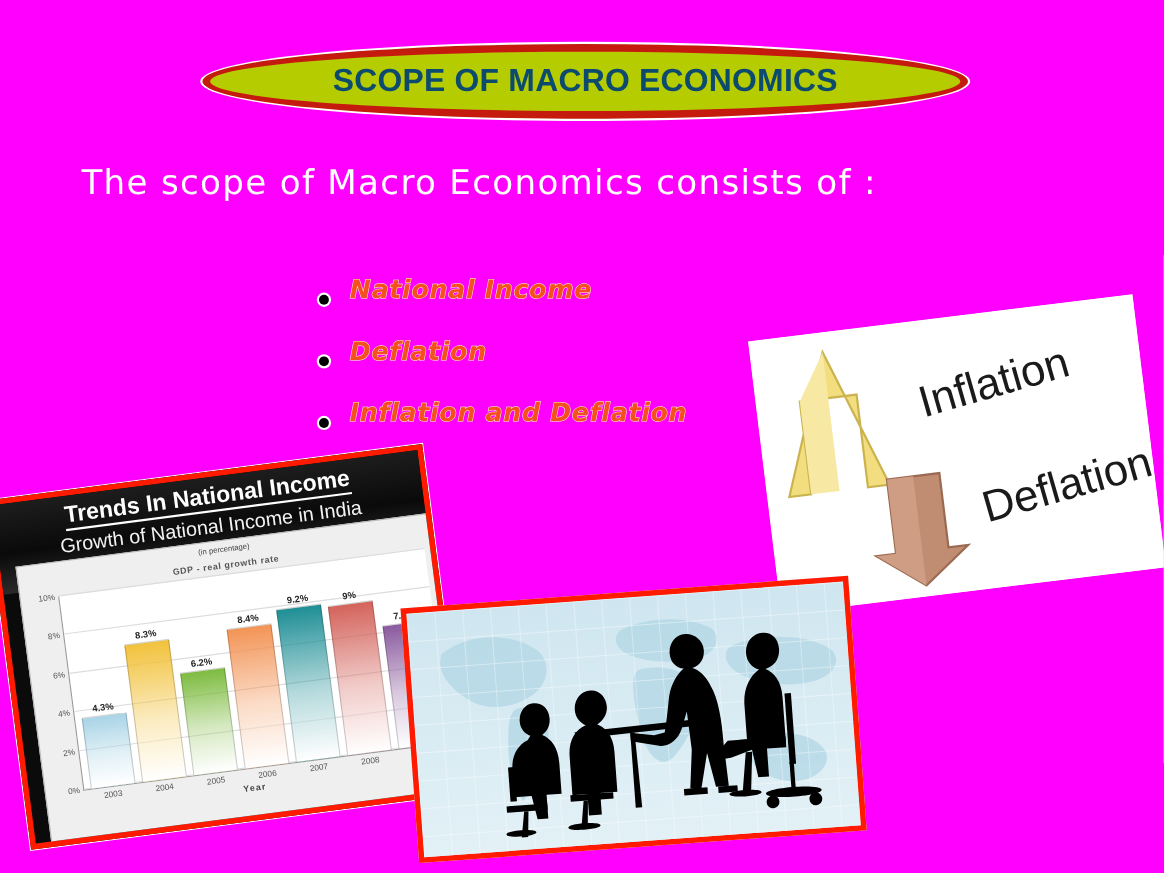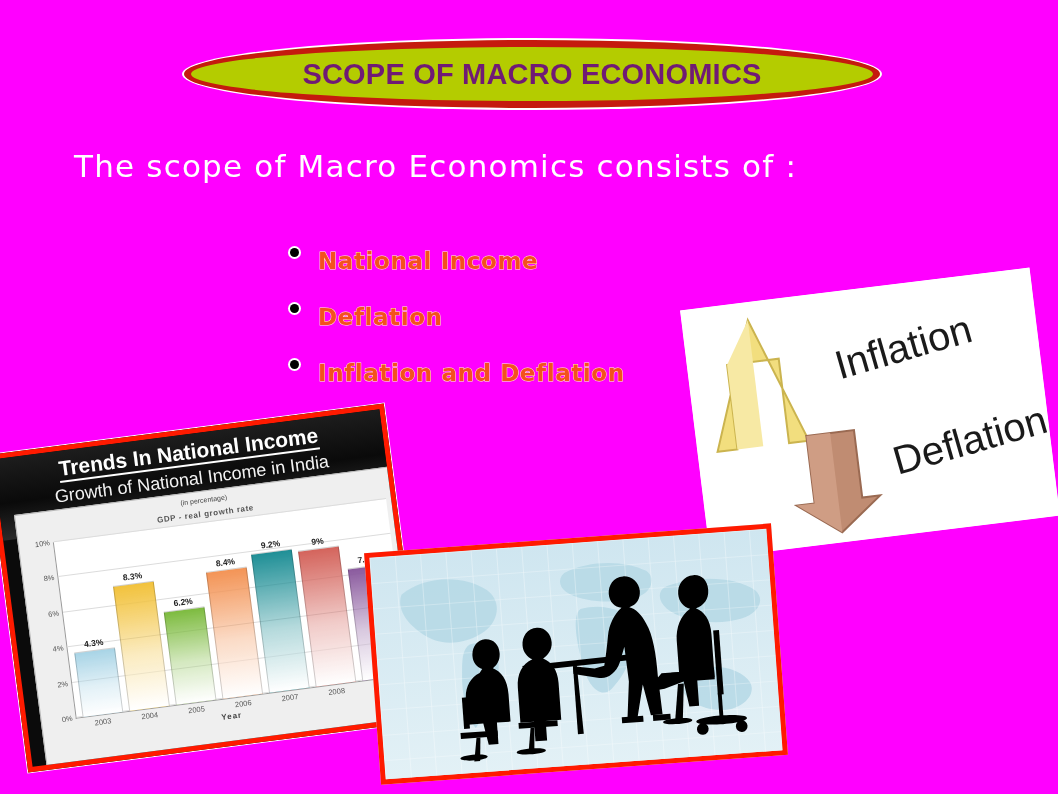--- a/index.html
+++ b/index.html
@@ -27,21 +27,21 @@
     border-radius: 50% / 50%;
     box-shadow: 0 0 0 2px #ffffff;
     display: flex;
     align-items: center;
     justify-content: center;
   }
   #title-text {
     font-family: "Liberation Sans", sans-serif;
     font-weight: bold;
     font-size: 29px;
-    color: #701a75;
+    color: #0c4a6e;
     letter-spacing: 0.2px;
     white-space: nowrap;
   }
 
   
   #subtitle {
     position: absolute;
     left: 74px; top: 148px;
     font-family: "DejaVu Sans", sans-serif;
     font-weight: normal;
@@ -53,23 +53,24 @@
 
   
   #bullet-list {
     position: absolute;
     left: 290px; top: 248px;
     margin: 0; padding: 0;
     list-style: none;
   }
   .bullet-row {
     display: flex;
-    align-items: flex-start;
+    align-items: flex-end;
     height: 29px;
     margin-bottom: 27px;
+    font-style: italic;
   }
   .bullet-dot {
     width: 9px; height: 9px;
     border-radius: 50%;
     background: #000000;
     box-shadow: 0 0 0 2px #ffffff;
     margin-right: 19px;
     flex: 0 0 auto;
   }
   .bullet-label {

